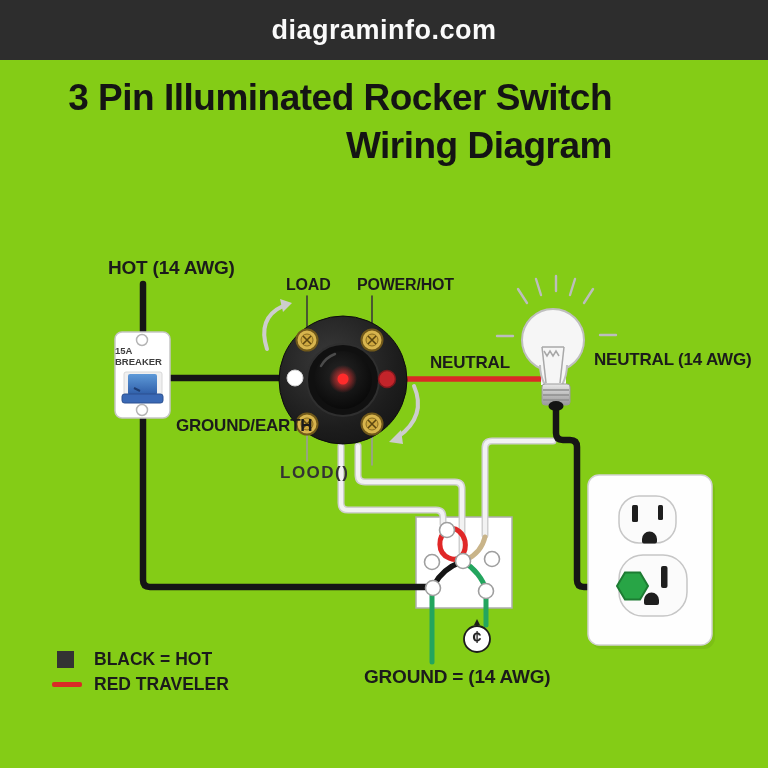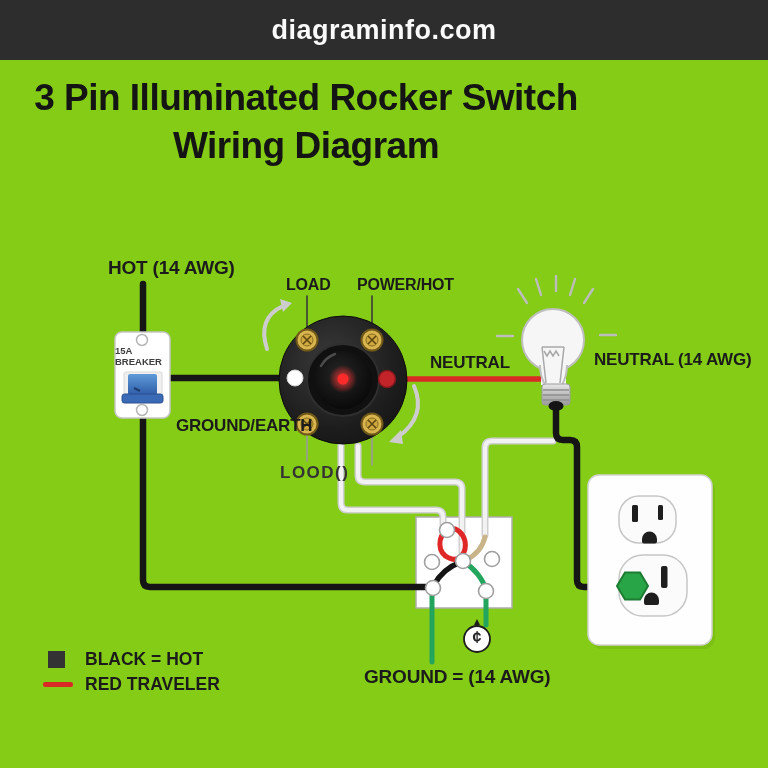--- a/index.html
+++ b/index.html
@@ -1,34 +1,34 @@
 <!DOCTYPE html>
 <html><head>
 <meta charset="utf-8">
 <style>
   html,body{margin:0;padding:0;background:#fff;}
   .stage{position:relative;width:768px;height:768px;background:#84cc16;overflow:hidden;
          font-family:"Liberation Sans",sans-serif;}
   .topbar{position:absolute;left:0;top:0;width:768px;height:60px;background:#2d2d2d;
           display:flex;align-items:center;justify-content:center;}
   .topbar .site{color:#fafafa;font-size:27px;font-weight:600;letter-spacing:.5px;}
-  .title{position:absolute;top:74px;left:0;width:612px;text-align:center;
+  .title{position:absolute;top:74px;left:0;width:612px;text-align:right;
          font-size:37px;font-weight:800;color:#141414;line-height:48px;letter-spacing:-.5px;}
   .lbl{position:absolute;font-weight:700;color:#1b1b1b;white-space:nowrap;letter-spacing:-.2px;}
   .lbl-hot{left:108px;top:257px;font-size:19px;}
   .lbl-load{left:286px;top:276px;font-size:16px;}
   .lbl-power{left:357px;top:276px;font-size:16px;}
   .lbl-traveler{left:430px;top:353px;font-size:17px;}
   .lbl-neutral{left:594px;top:350px;font-size:17px;}
   .lbl-groundearth{left:176px;top:416px;font-size:17px;}
   .lbl-lood{left:280px;top:463px;font-size:17px;font-weight:600;color:#333;letter-spacing:1.5px;}
   .lbl-groundawg{left:364px;top:666px;font-size:19px;}
   .breaker-txt{position:absolute;left:115px;top:345px;width:55px;
                font-size:9.5px;font-weight:700;color:#3d3d3d;line-height:11px;letter-spacing:0;}
-  .legend{position:absolute;left:43px;top:650px;}
+  .legend{position:absolute;left:52px;top:650px;}
   .legend-row{display:flex;align-items:center;height:19px;margin-bottom:6px;}
   .sw-slot{width:32px;display:flex;align-items:center;}
   .sw-square{width:17px;height:17px;background:#333;margin-left:5px;}
   .sw-line-green{width:30px;height:5px;background:#23a55e;border-radius:2px;}
   .sw-line-red{width:30px;height:5px;background:#d92b26;border-radius:2px;}
   .legend-row .txt{font-size:17.5px;font-weight:700;color:#1b1b1b;margin-left:10px;white-space:nowrap;}
   .ground-sym{position:absolute;left:466px;top:629px;width:22px;text-align:center;
               font-size:16px;font-weight:600;color:#222;}
   svg{position:absolute;left:0;top:0;}
 </style>

